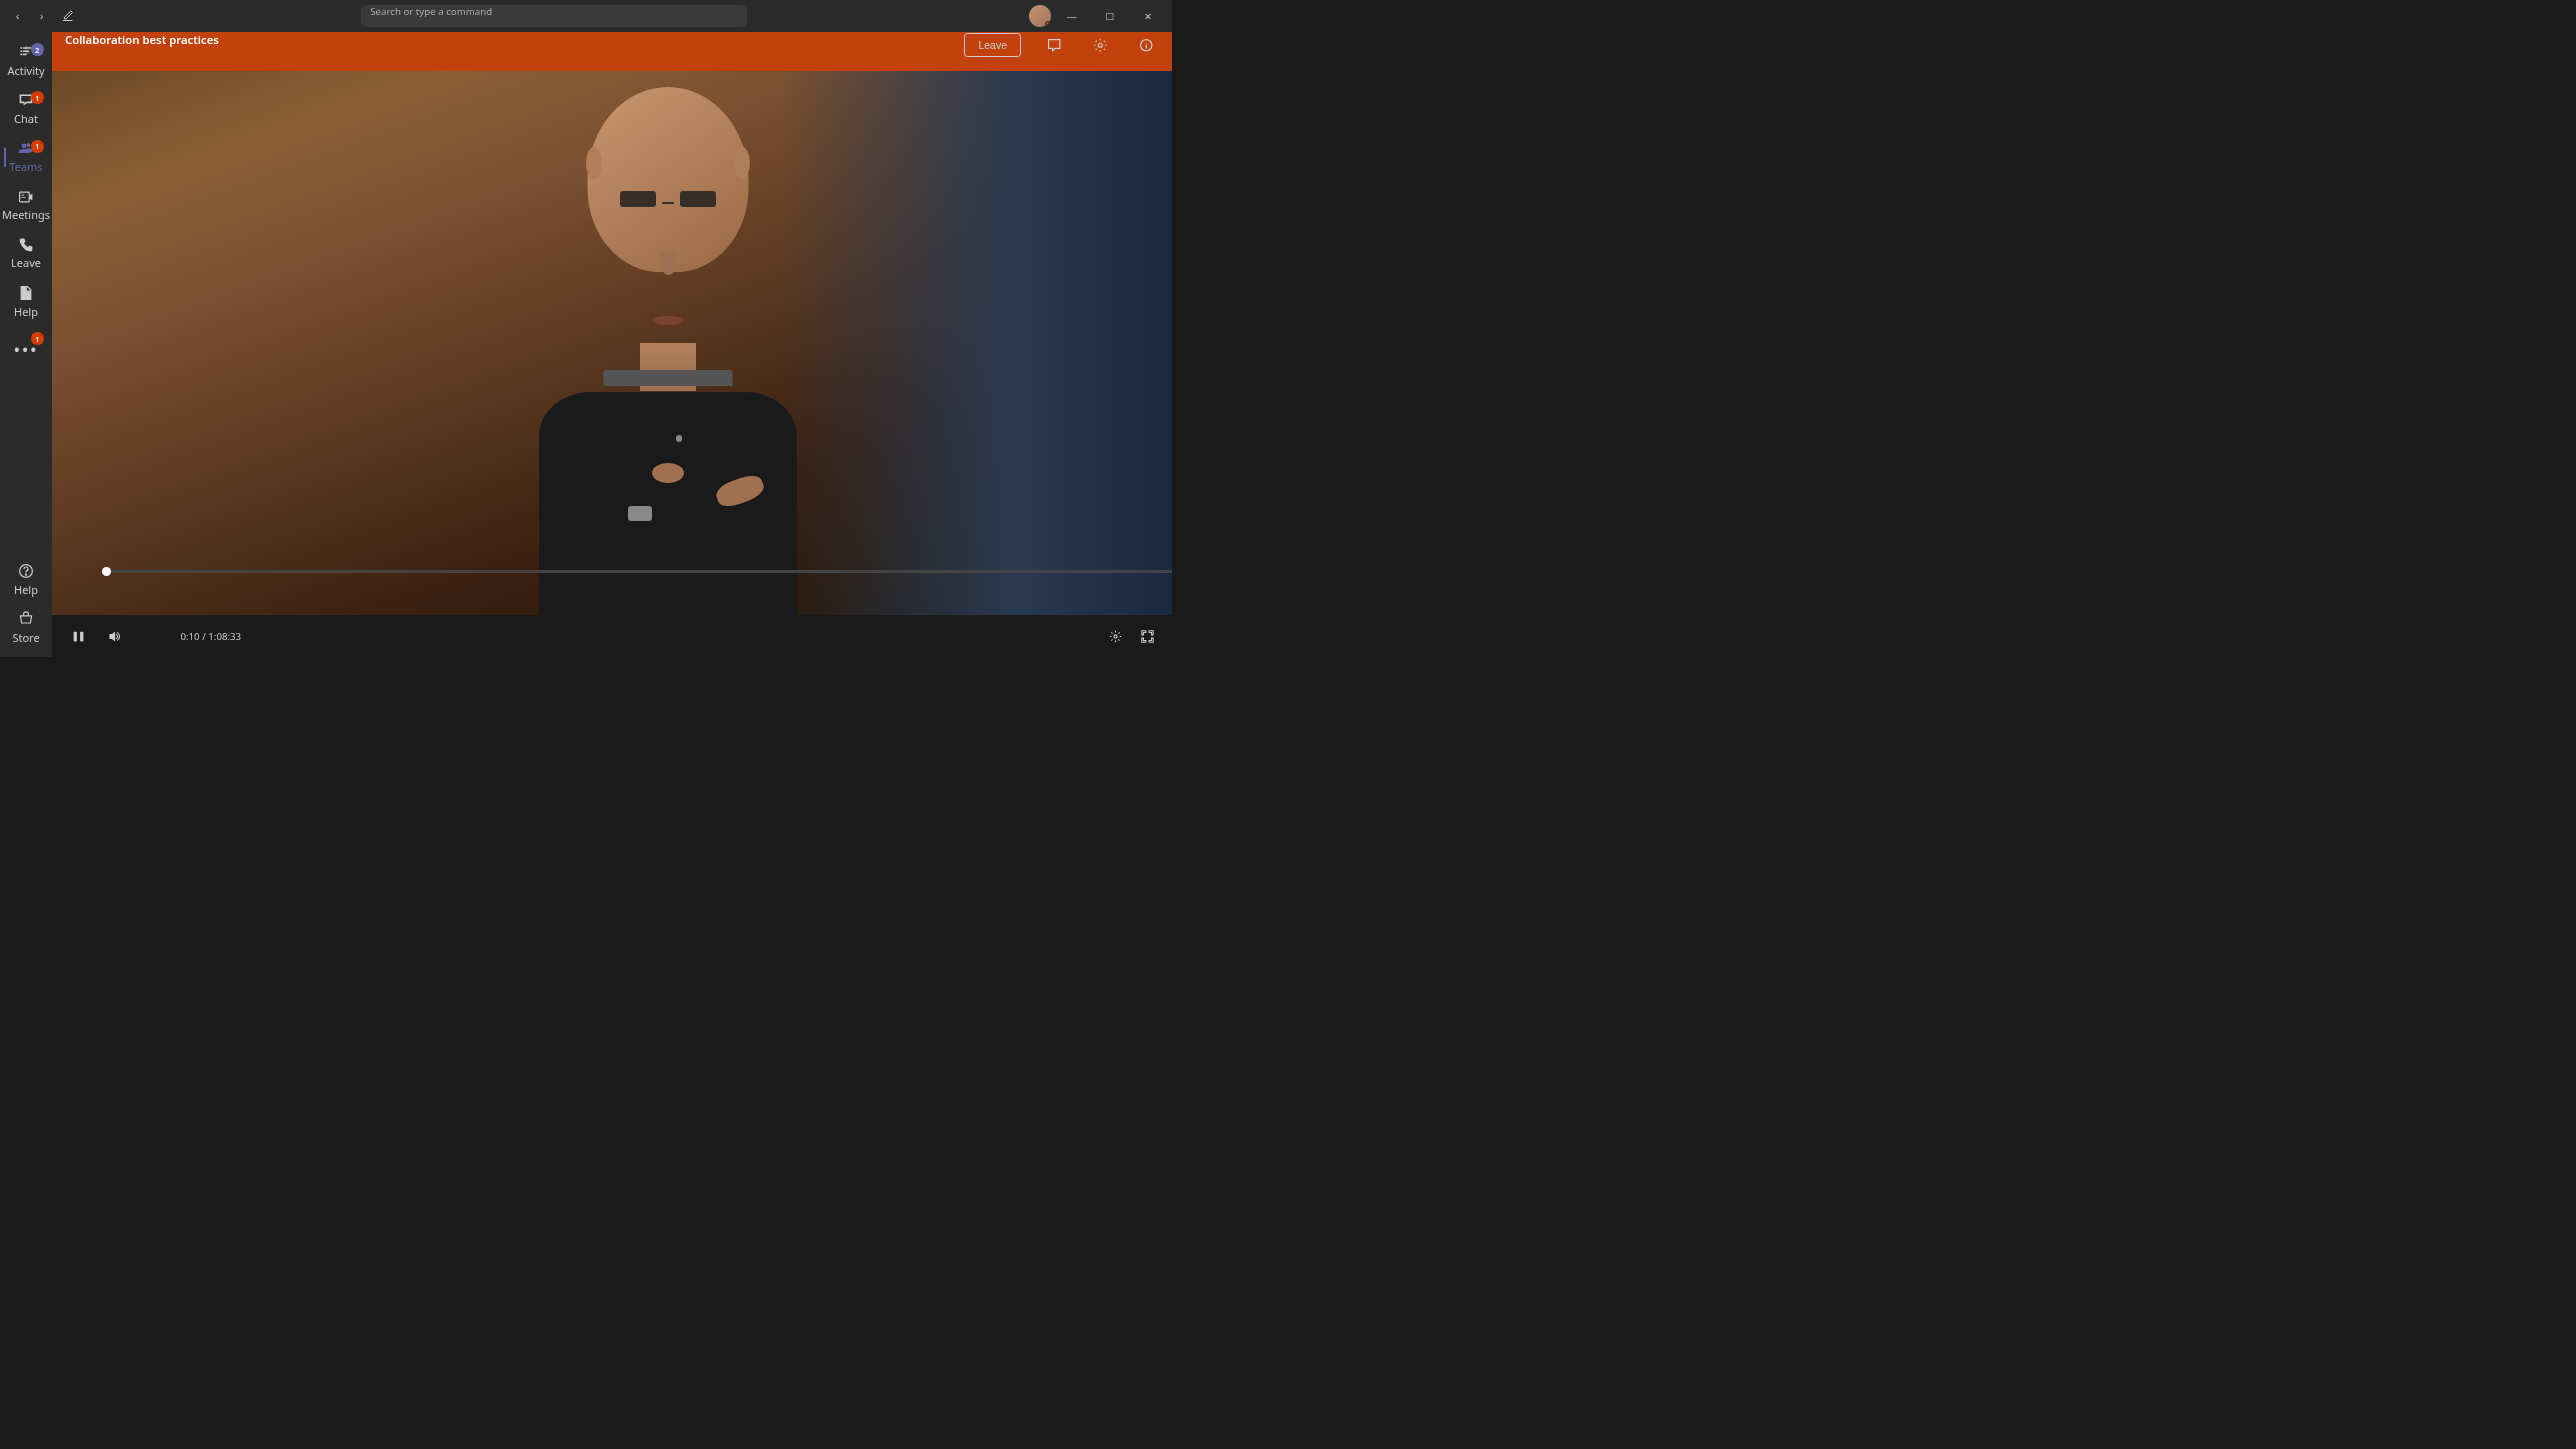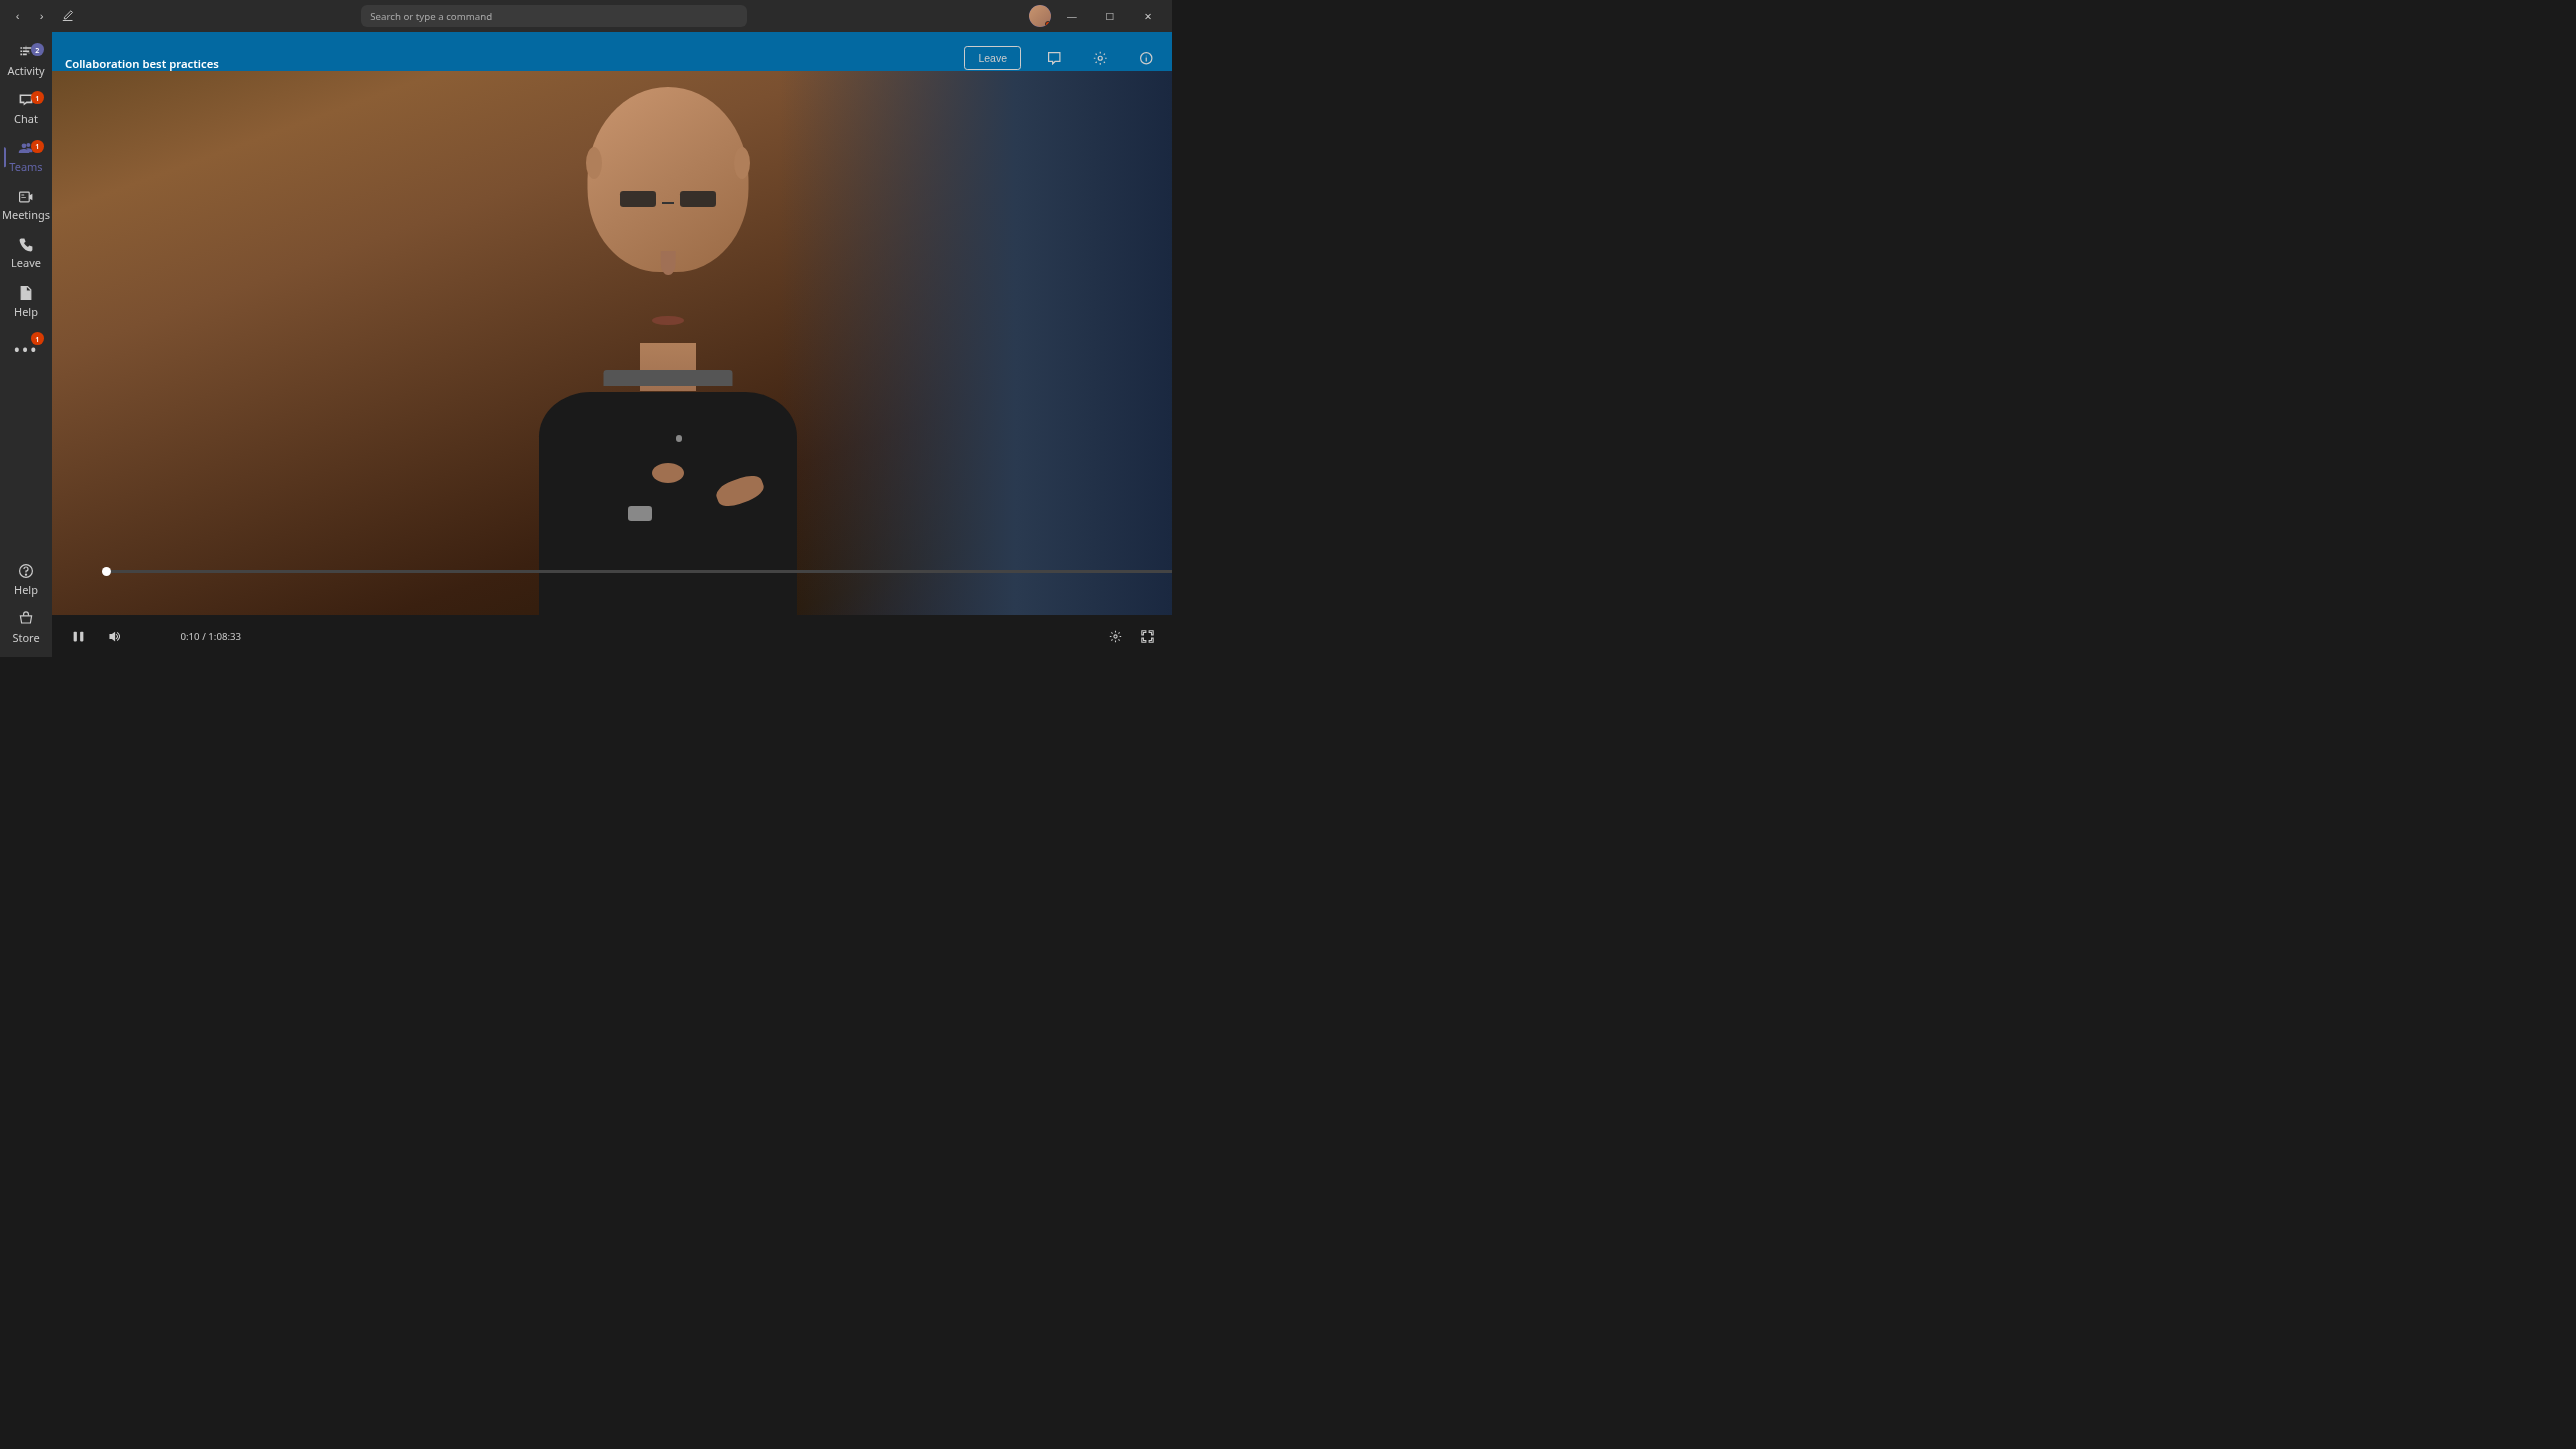--- a/index.html
+++ b/index.html
@@ -65,21 +65,21 @@
       font-size: 11.3px;
     }
 
     .search-bar {
       flex: 1;
       max-width: 386px;
       height: 22.5px;
       background: #3a3a3a;
       border-radius: 6px;
       display: flex;
-      align-items: center;
+      align-items: flex-start;
       padding: 0 9.7px;
       color: #aaa;
       font-size: 9.7px;
     }
 
     .title-bar-right {
       display: flex;
       align-items: center;
       gap: 3.2px;
     }
@@ -206,23 +206,23 @@
       flex: 1;
       display: flex;
       flex-direction: column;
       background: #1a1a1a;
       overflow: hidden;
     }
 
     
     .video-header {
       height: 39px;
-      background: #0369a1;
-      display: flex;
-      align-items: flex-end;
+      background: #c2410c;
+      display: flex;
+      align-items: flex-start;
       justify-content: space-between;
       padding: 0 13px;
       flex-shrink: 0;
     }
 
     .video-title {
       color: #ffffff;
       font-size: 11.3px;
       font-weight: 600;
     }

